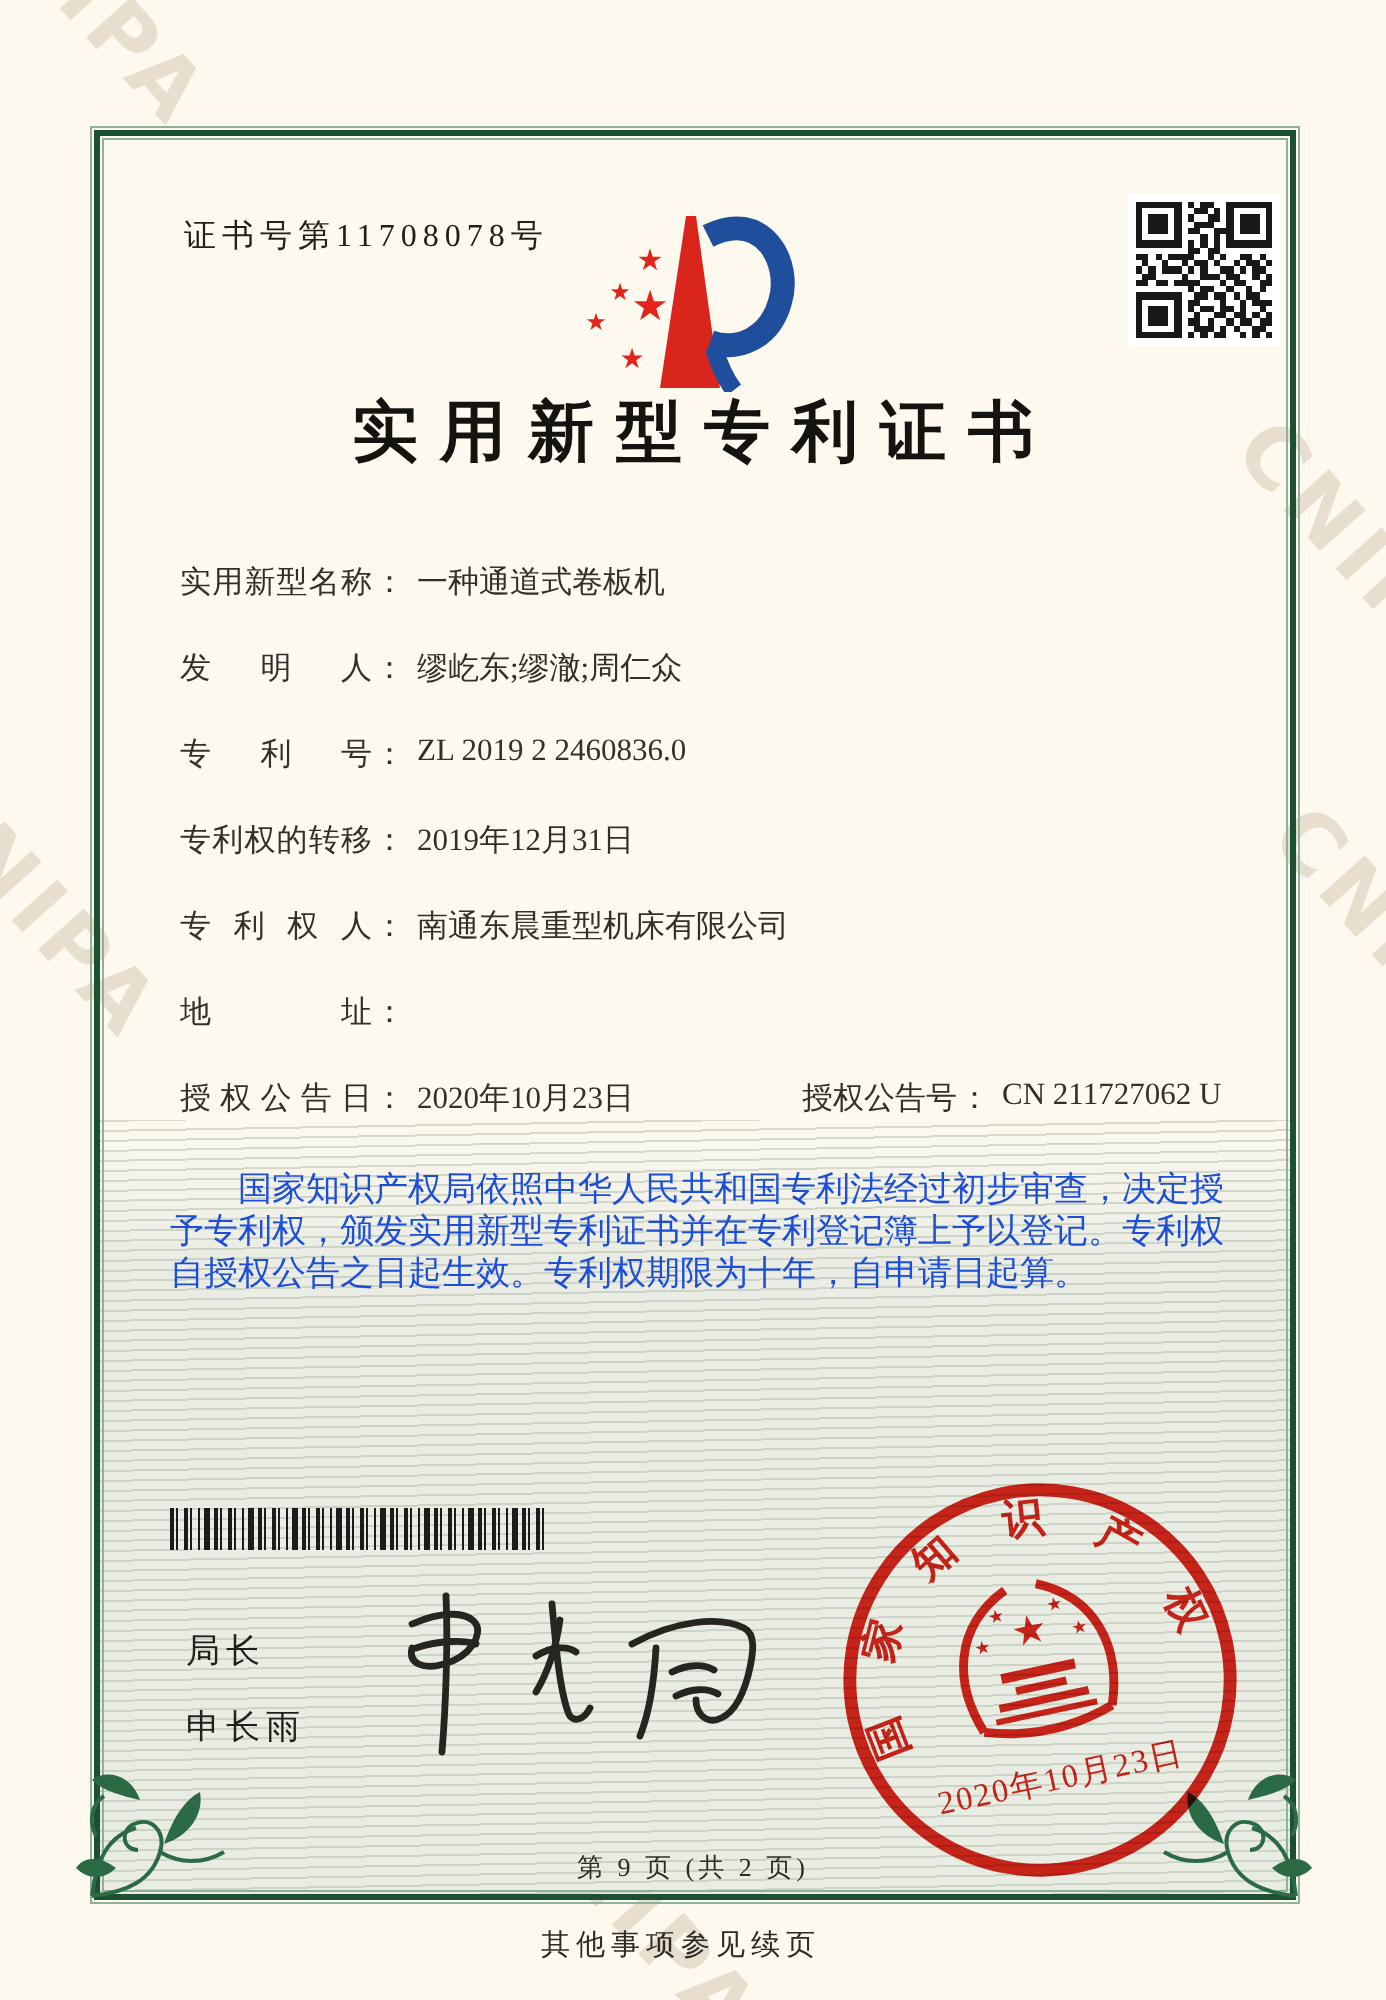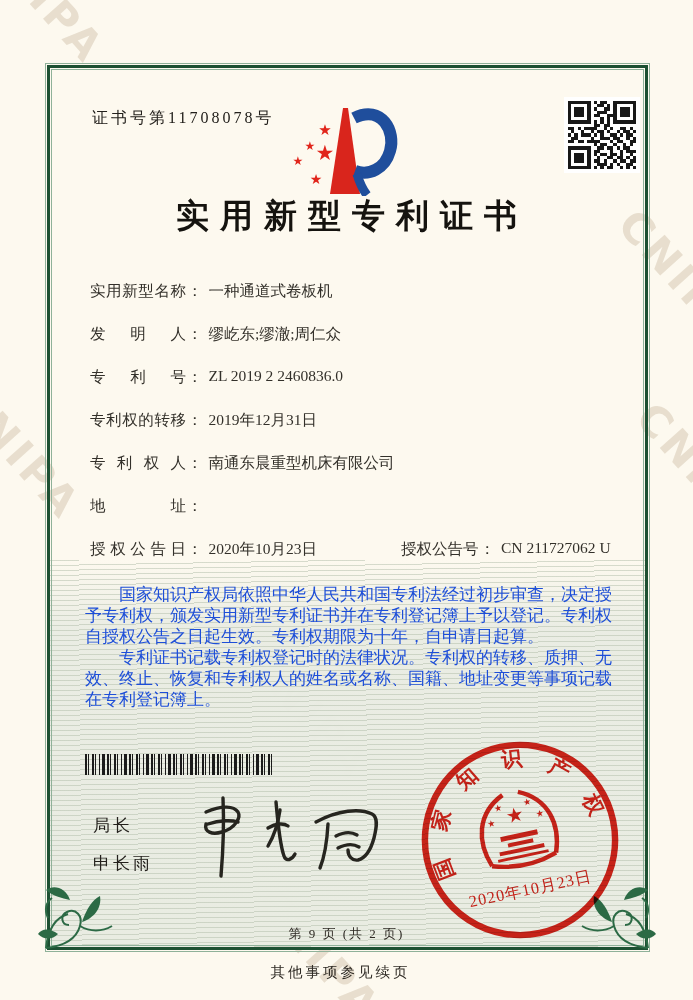--- a/index.html
+++ b/index.html
@@ -604,21 +604,20 @@
         <span class="f-colon">：</span>
       <span class="f-value">2020年10月23日</span>
       <span class="f-label2">授权公告号</span>
         <span class="f-colon">：</span>
       <span class="f-value">CN 211727062 U</span>
     </div>
   </div>
 
   <div class="paras">
     <p>国家知识产权局依照中华人民共和国专利法经过初步审查，决定授予专利权，颁发实用新型专利证书并在专利登记簿上予以登记。专利权自授权公告之日起生效。专利权期限为十年，自申请日起算。</p>
-    <p>专利证书记载专利权登记时的法律状况。专利权的转移、质押、无效、终止、恢复和专利权人的姓名或名称、国籍、地址变更等事项记载在专利登记簿上。</p>
   </div>
 
   <div class="barcode"></div>
 
   <div class="signer">
     <div>局长</div>
     <div>申长雨</div>
   </div>
 
   <svg class="autograph" width="200" height="96" viewBox="0 0 200 96">

